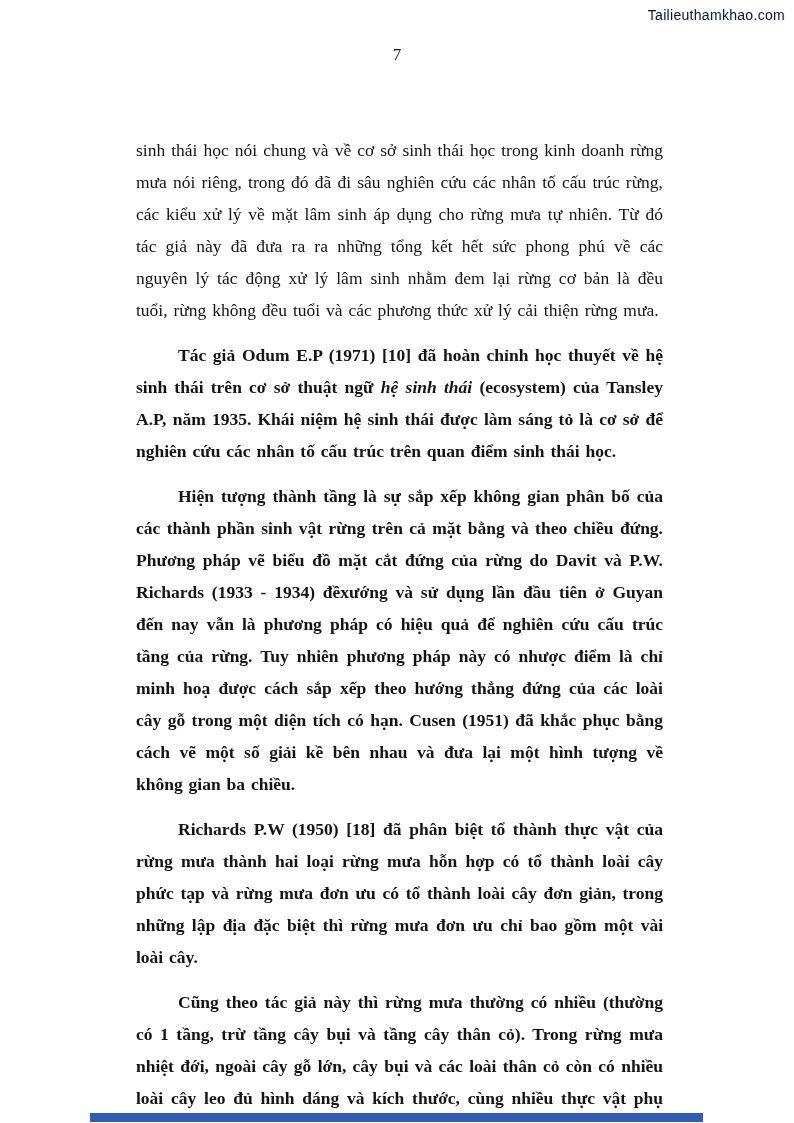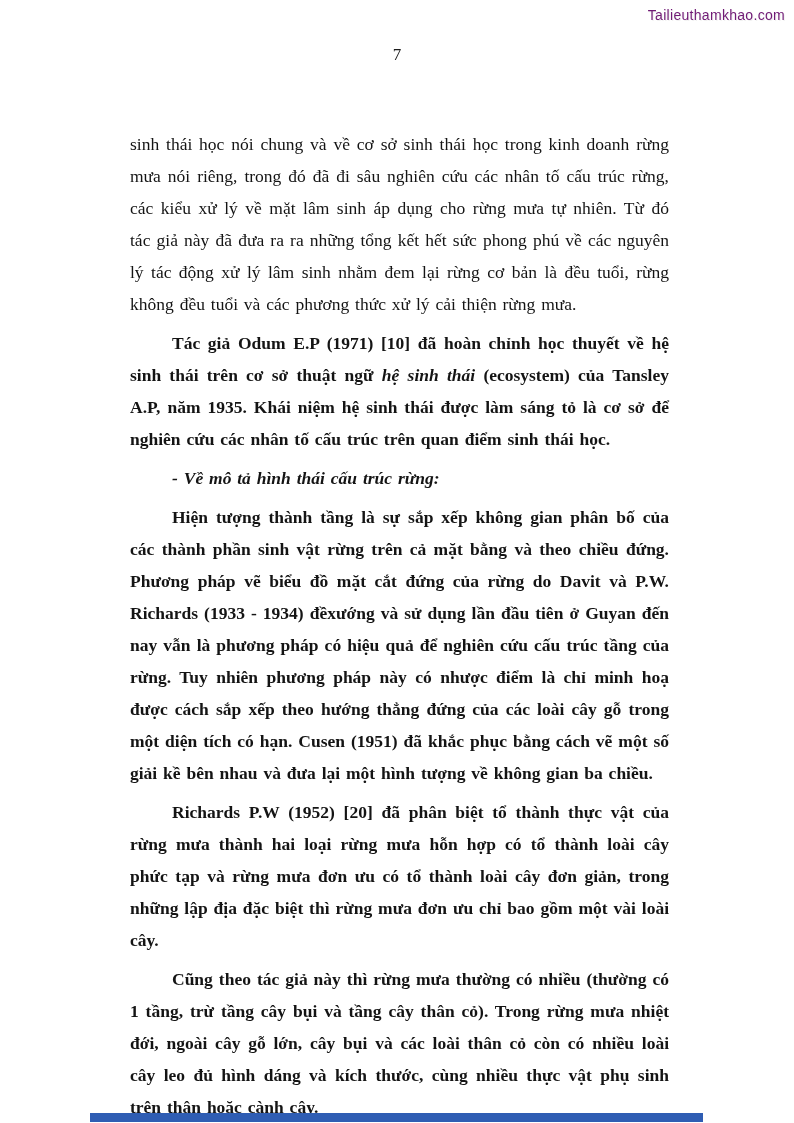--- a/index.html
+++ b/index.html
@@ -15,21 +15,21 @@
     overflow: hidden;
     font-family: "Liberation Serif", serif;
   }
   .watermark {
     position: absolute;
     top: 7px;
     right: 9px;
     font-family: "Liberation Sans", sans-serif;
     font-size: 14px;
     letter-spacing: 0.3px;
-    color: #701a75;
+    color: #0f172a;
     text-shadow: 1px 1px 0 #f1f1f1;
     user-select: none;
   }
   .page-number {
     position: absolute;
     top: 45px;
     left: 0;
     right: 0;
     text-align: center;
     font-size: 17px;
@@ -39,21 +39,21 @@
     position: absolute;
     left: 123px;
     top: 121px;
     width: 553px;
     font-size: 17.5px;
     line-height: 32px;
     text-align: justify;
     color: #141414;
     word-spacing: 1.5px;
   }
-  .para { margin: 7px; }
+  .para { margin: 13px; }
   .para.indent { text-indent: 42px; font-weight: bold; }
   .para em { font-style: italic; }
   .footer-bar {
     position: absolute;
     left: 90px;
     bottom: 1px;
     width: 613px;
     height: 9px;
     background: var(--footer-bar-color, #2f5db3);
   }
@@ -62,20 +62,19 @@
 <body>
 
 <div class="page">
   <span class="watermark">Tailieuthamkhao.com</span>
 
   <div class="page-number">7</div>
 
   <div class="body-text">
       <p class="para"><span>sinh thái học nói chung và về cơ sở sinh thái học trong kinh doanh rừng mưa nói riêng, trong đó đã đi sâu nghiên cứu các nhân tố cấu trúc rừng, các kiểu xử lý về mặt lâm sinh áp dụng cho rừng mưa tự nhiên. Từ đó tác giả này đã đưa ra ra những tổng kết hết sức phong phú về các nguyên lý tác động xử lý lâm sinh nhằm đem lại rừng cơ bản là đều tuổi, rừng không đều tuổi và các phương thức xử lý cải thiện rừng mưa.</span></p>
       <p class="para indent"><span>Tác giả Odum E.P (1971) [10] đã hoàn chỉnh học thuyết về hệ sinh thái trên cơ sở thuật ngữ </span><em>hệ sinh thái</em><span> (ecosystem) của Tansley A.P, năm 1935. Khái niệm hệ sinh thái được làm sáng tỏ là cơ sở để nghiên cứu các nhân tố cấu trúc trên quan điểm sinh thái học.</span></p>
-      <p class="para indent"><em>- Về mô tả hình thái cấu trúc rừng:</em></p>
       <p class="para indent"><span>Hiện tượng thành tầng là sự sắp xếp không gian phân bố của các thành phần sinh vật rừng trên cả mặt bằng và theo chiều đứng. Phương pháp vẽ biểu đồ mặt cắt đứng của rừng do Davit và P.W. Richards (1933 - 1934) đềxướng và sử dụng lần đầu tiên ở Guyan đến nay vẫn là phương pháp có hiệu quả để nghiên cứu cấu trúc tầng của rừng. Tuy nhiên phương pháp này có nhược điểm là chỉ minh hoạ được cách sắp xếp theo hướng thẳng đứng của các loài cây gỗ trong một diện tích có hạn. Cusen (1951) đã khắc phục bằng cách vẽ một số giải kề bên nhau và đưa lại một hình tượng về không gian ba chiều.</span></p>
-      <p class="para indent"><span>Richards P.W (1952) [20] đã phân biệt tổ thành thực vật của rừng mưa thành hai loại rừng mưa hỗn hợp có tổ thành loài cây phức tạp và rừng mưa đơn ưu có tổ thành loài cây đơn giản, trong những lập địa đặc biệt thì rừng mưa đơn ưu chỉ bao gồm một vài loài cây.</span></p>
+      <p class="para indent"><span>Richards P.W (1950) [18] đã phân biệt tổ thành thực vật của rừng mưa thành hai loại rừng mưa hỗn hợp có tổ thành loài cây phức tạp và rừng mưa đơn ưu có tổ thành loài cây đơn giản, trong những lập địa đặc biệt thì rừng mưa đơn ưu chỉ bao gồm một vài loài cây.</span></p>
       <p class="para indent"><span>Cũng theo tác giả này thì rừng mưa thường có nhiều (thường có 1 tầng, trừ tầng cây bụi và tầng cây thân cỏ). Trong rừng mưa nhiệt đới, ngoài cây gỗ lớn, cây bụi và các loài thân cỏ còn có nhiều loài cây leo đủ hình dáng và kích thước, cùng nhiều thực vật phụ sinh trên thân hoặc cành cây.</span></p>
     </div>
 
   <div class="footer-bar"></div>
 </div>
 
 </body></html>

